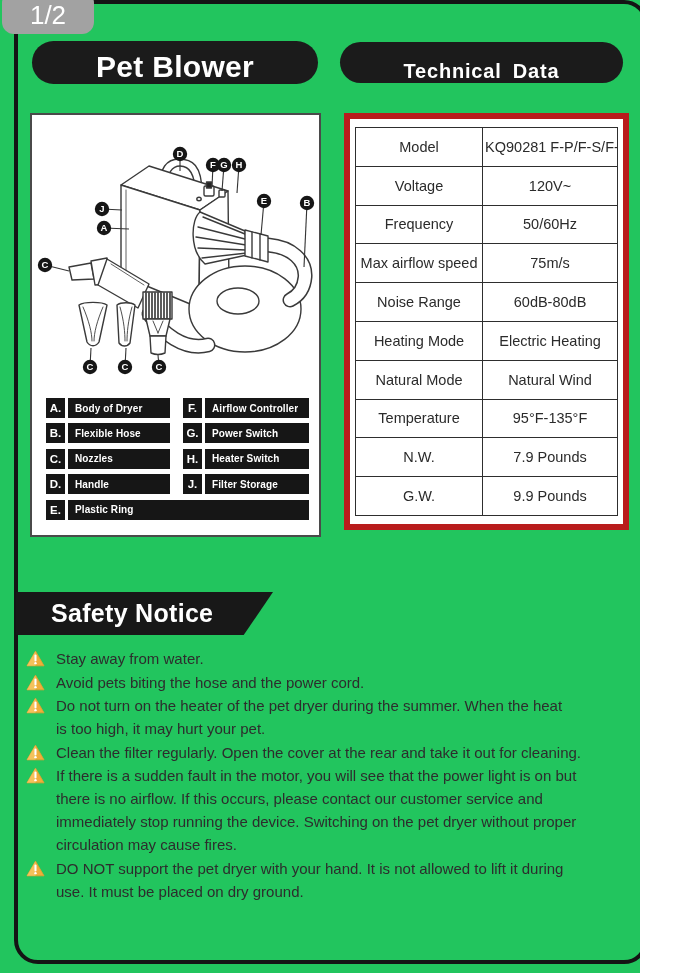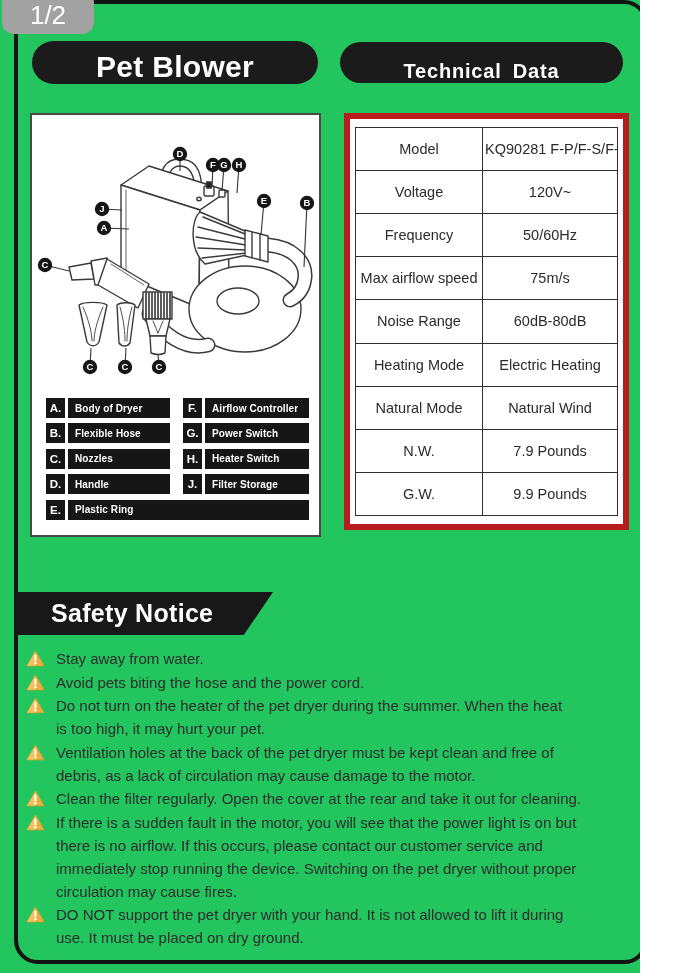--- a/index.html
+++ b/index.html
@@ -292,20 +292,24 @@
           <tr>
             <td>Heating Mode</td>
             <td>Electric Heating</td>
           </tr>
 
           <tr>
             <td>Natural Mode</td>
             <td>Natural Wind</td>
           </tr>
 
+          <tr>
+            <td>Temperature</td>
+            <td>95°F-135°F</td>
+          </tr>
 
           <tr>
             <td>N.W.</td>
             <td>7.9  Pounds</td>
           </tr>
 
           <tr>
             <td>G.W.</td>
             <td>9.9  Pounds</td>
           </tr>
@@ -343,30 +347,20 @@
         <svg class="warn-icon" viewBox="0 0 24 21">
           <path d="M12 1.2 L22.8 19.8 L1.2 19.8 Z" fill="#efae3b" stroke="#e5a02c" stroke-width="1" stroke-linejoin="round"></path>
           <path d="M12 1.2 L1.2 19.8 L12 19.8 Z" fill="#f6c868" opacity="0.75"></path>
           <path d="M12 6.6 L12 13" stroke="#ffffff" stroke-width="2.6" stroke-linecap="round"></path>
           <circle cx="12" cy="16.4" r="1.5" fill="#ffffff"></circle>
         </svg>
         <span class="safety-text">Do not turn on the heater of the pet dryer during the summer. When the heat
 is too high, it may hurt your pet.</span>
       </li>
 
-      <li>
-        <svg class="warn-icon" viewBox="0 0 24 21">
-          <path d="M12 1.2 L22.8 19.8 L1.2 19.8 Z" fill="#efae3b" stroke="#e5a02c" stroke-width="1" stroke-linejoin="round"></path>
-          <path d="M12 1.2 L1.2 19.8 L12 19.8 Z" fill="#f6c868" opacity="0.75"></path>
-          <path d="M12 6.6 L12 13" stroke="#ffffff" stroke-width="2.6" stroke-linecap="round"></path>
-          <circle cx="12" cy="16.4" r="1.5" fill="#ffffff"></circle>
-        </svg>
-        <span class="safety-text">Ventilation holes at the back of the pet dryer must be kept clean and free of
-debris, as a lack of circulation may cause damage to the motor.</span>
-      </li>
 
       <li>
         <svg class="warn-icon" viewBox="0 0 24 21">
           <path d="M12 1.2 L22.8 19.8 L1.2 19.8 Z" fill="#efae3b" stroke="#e5a02c" stroke-width="1" stroke-linejoin="round"></path>
           <path d="M12 1.2 L1.2 19.8 L12 19.8 Z" fill="#f6c868" opacity="0.75"></path>
           <path d="M12 6.6 L12 13" stroke="#ffffff" stroke-width="2.6" stroke-linecap="round"></path>
           <circle cx="12" cy="16.4" r="1.5" fill="#ffffff"></circle>
         </svg>
         <span class="safety-text">Clean the filter regularly. Open the cover at the rear and take it out for cleaning.</span>
       </li>

